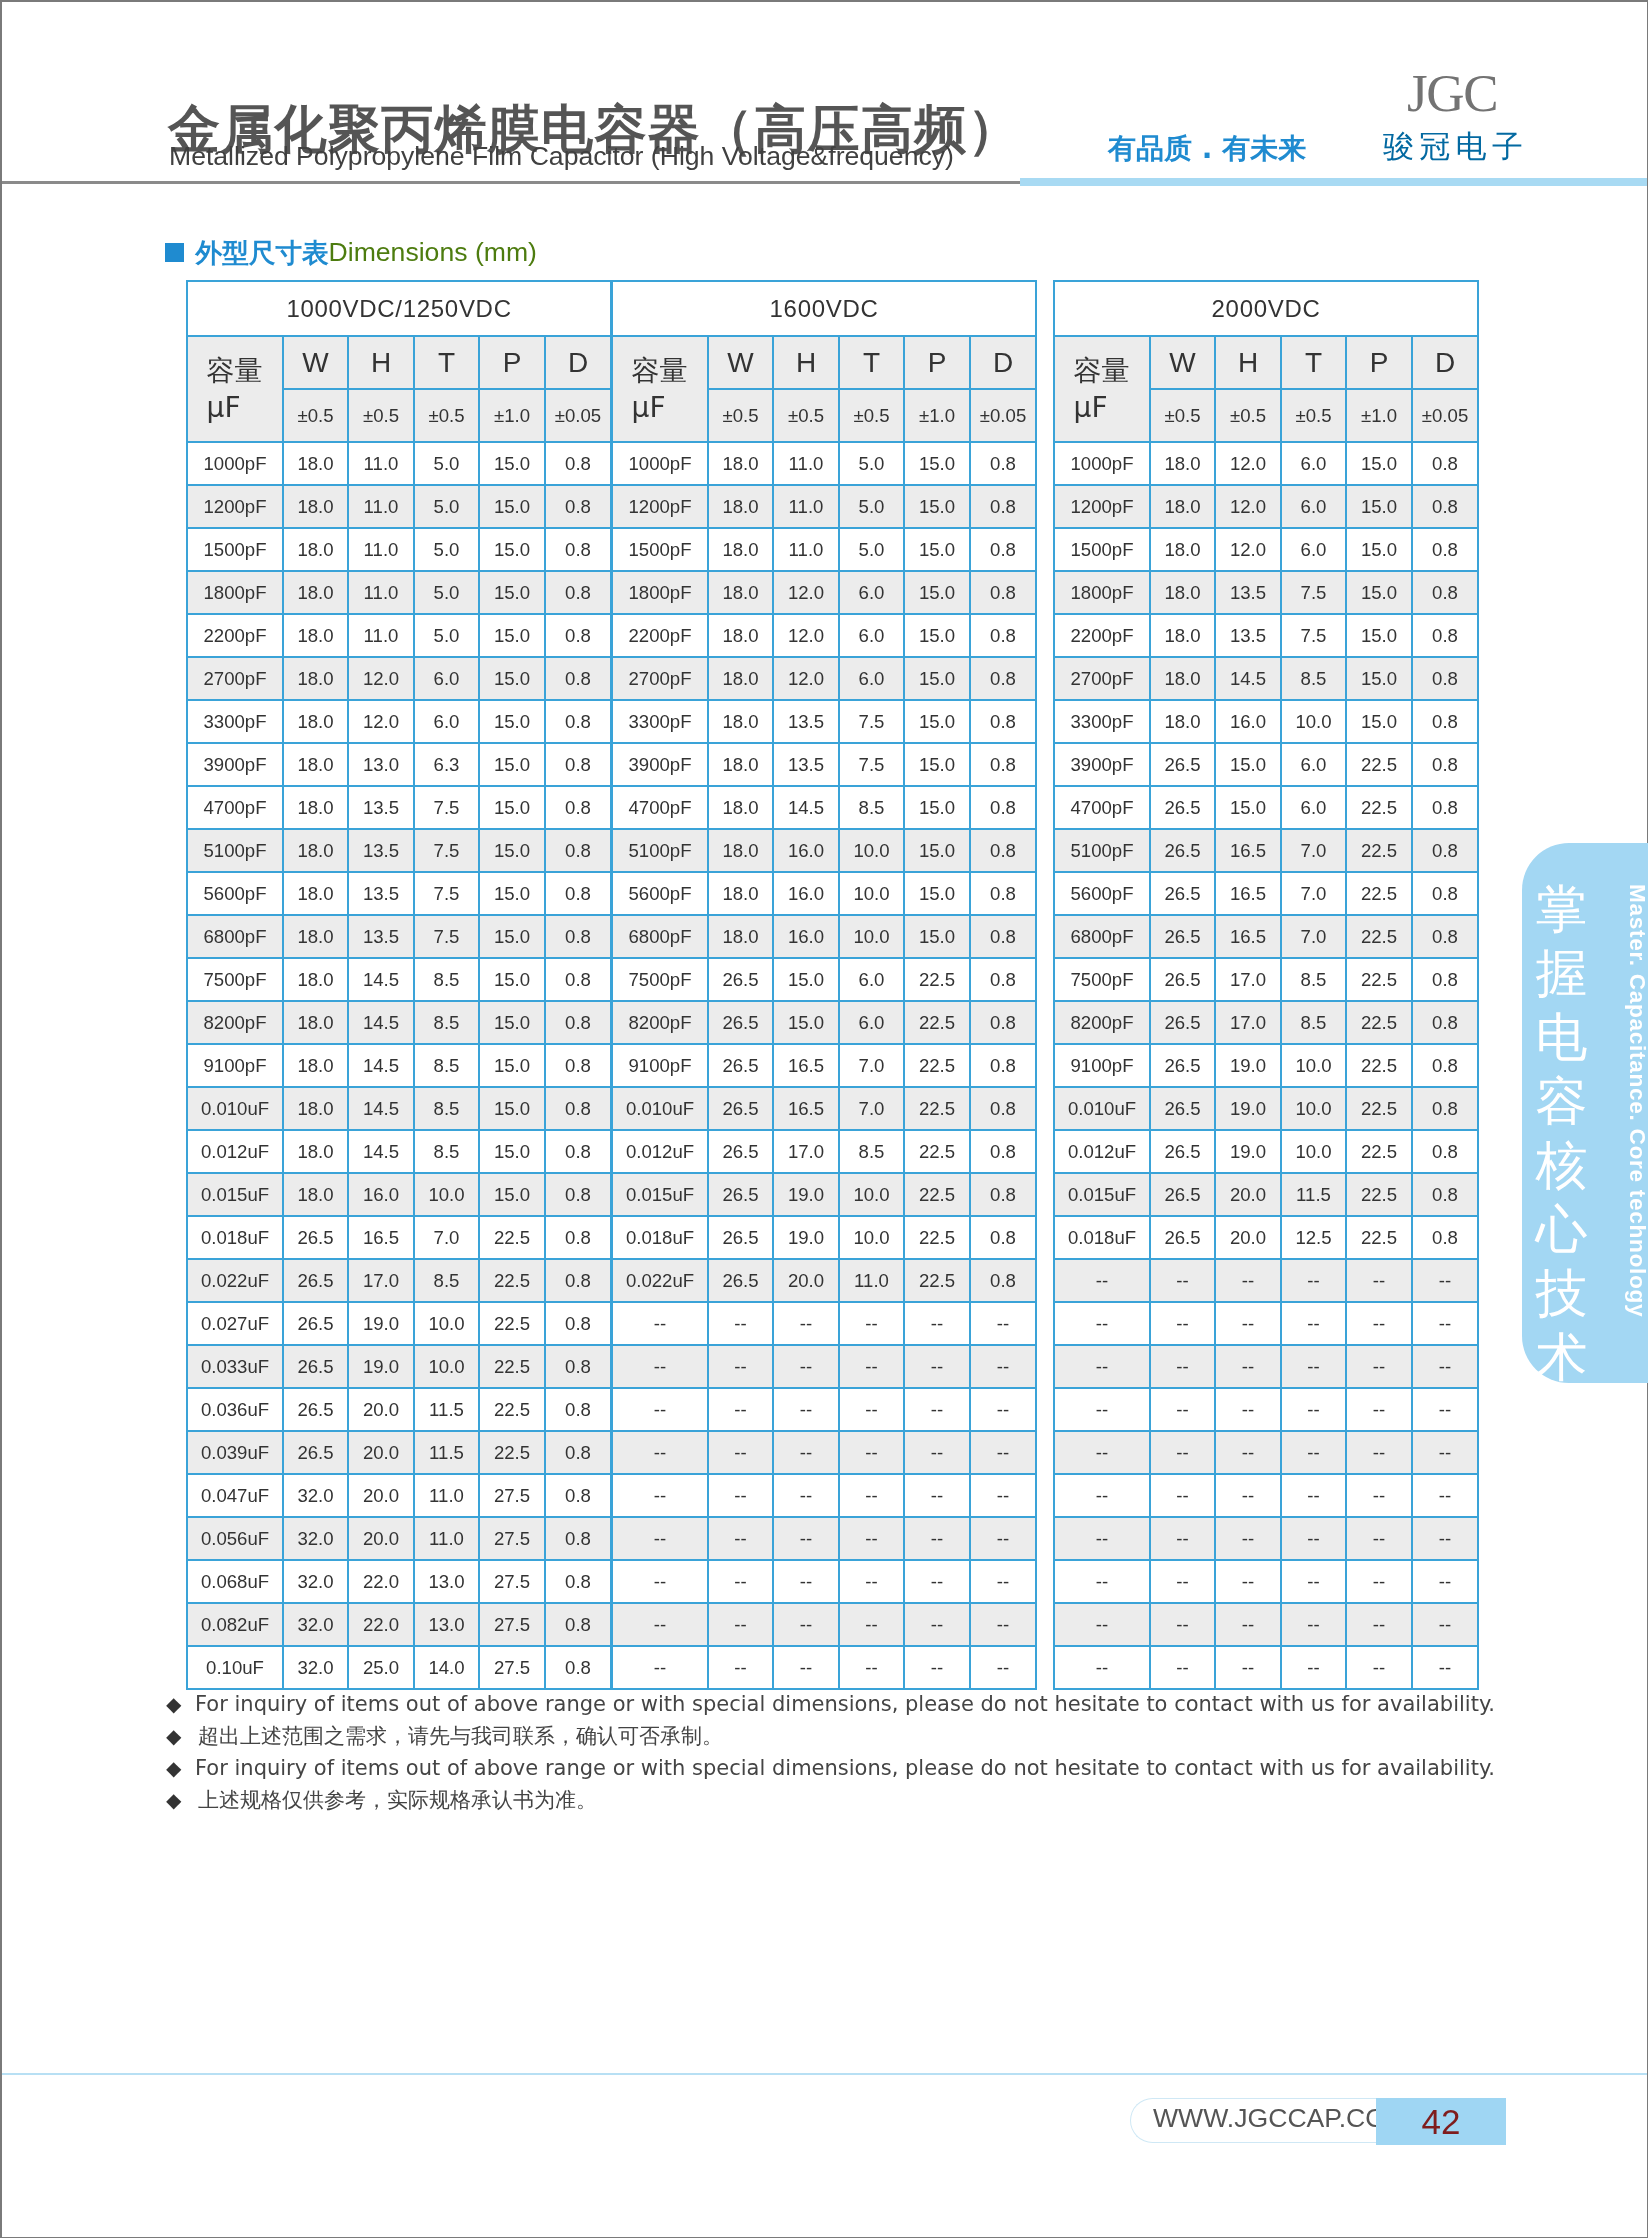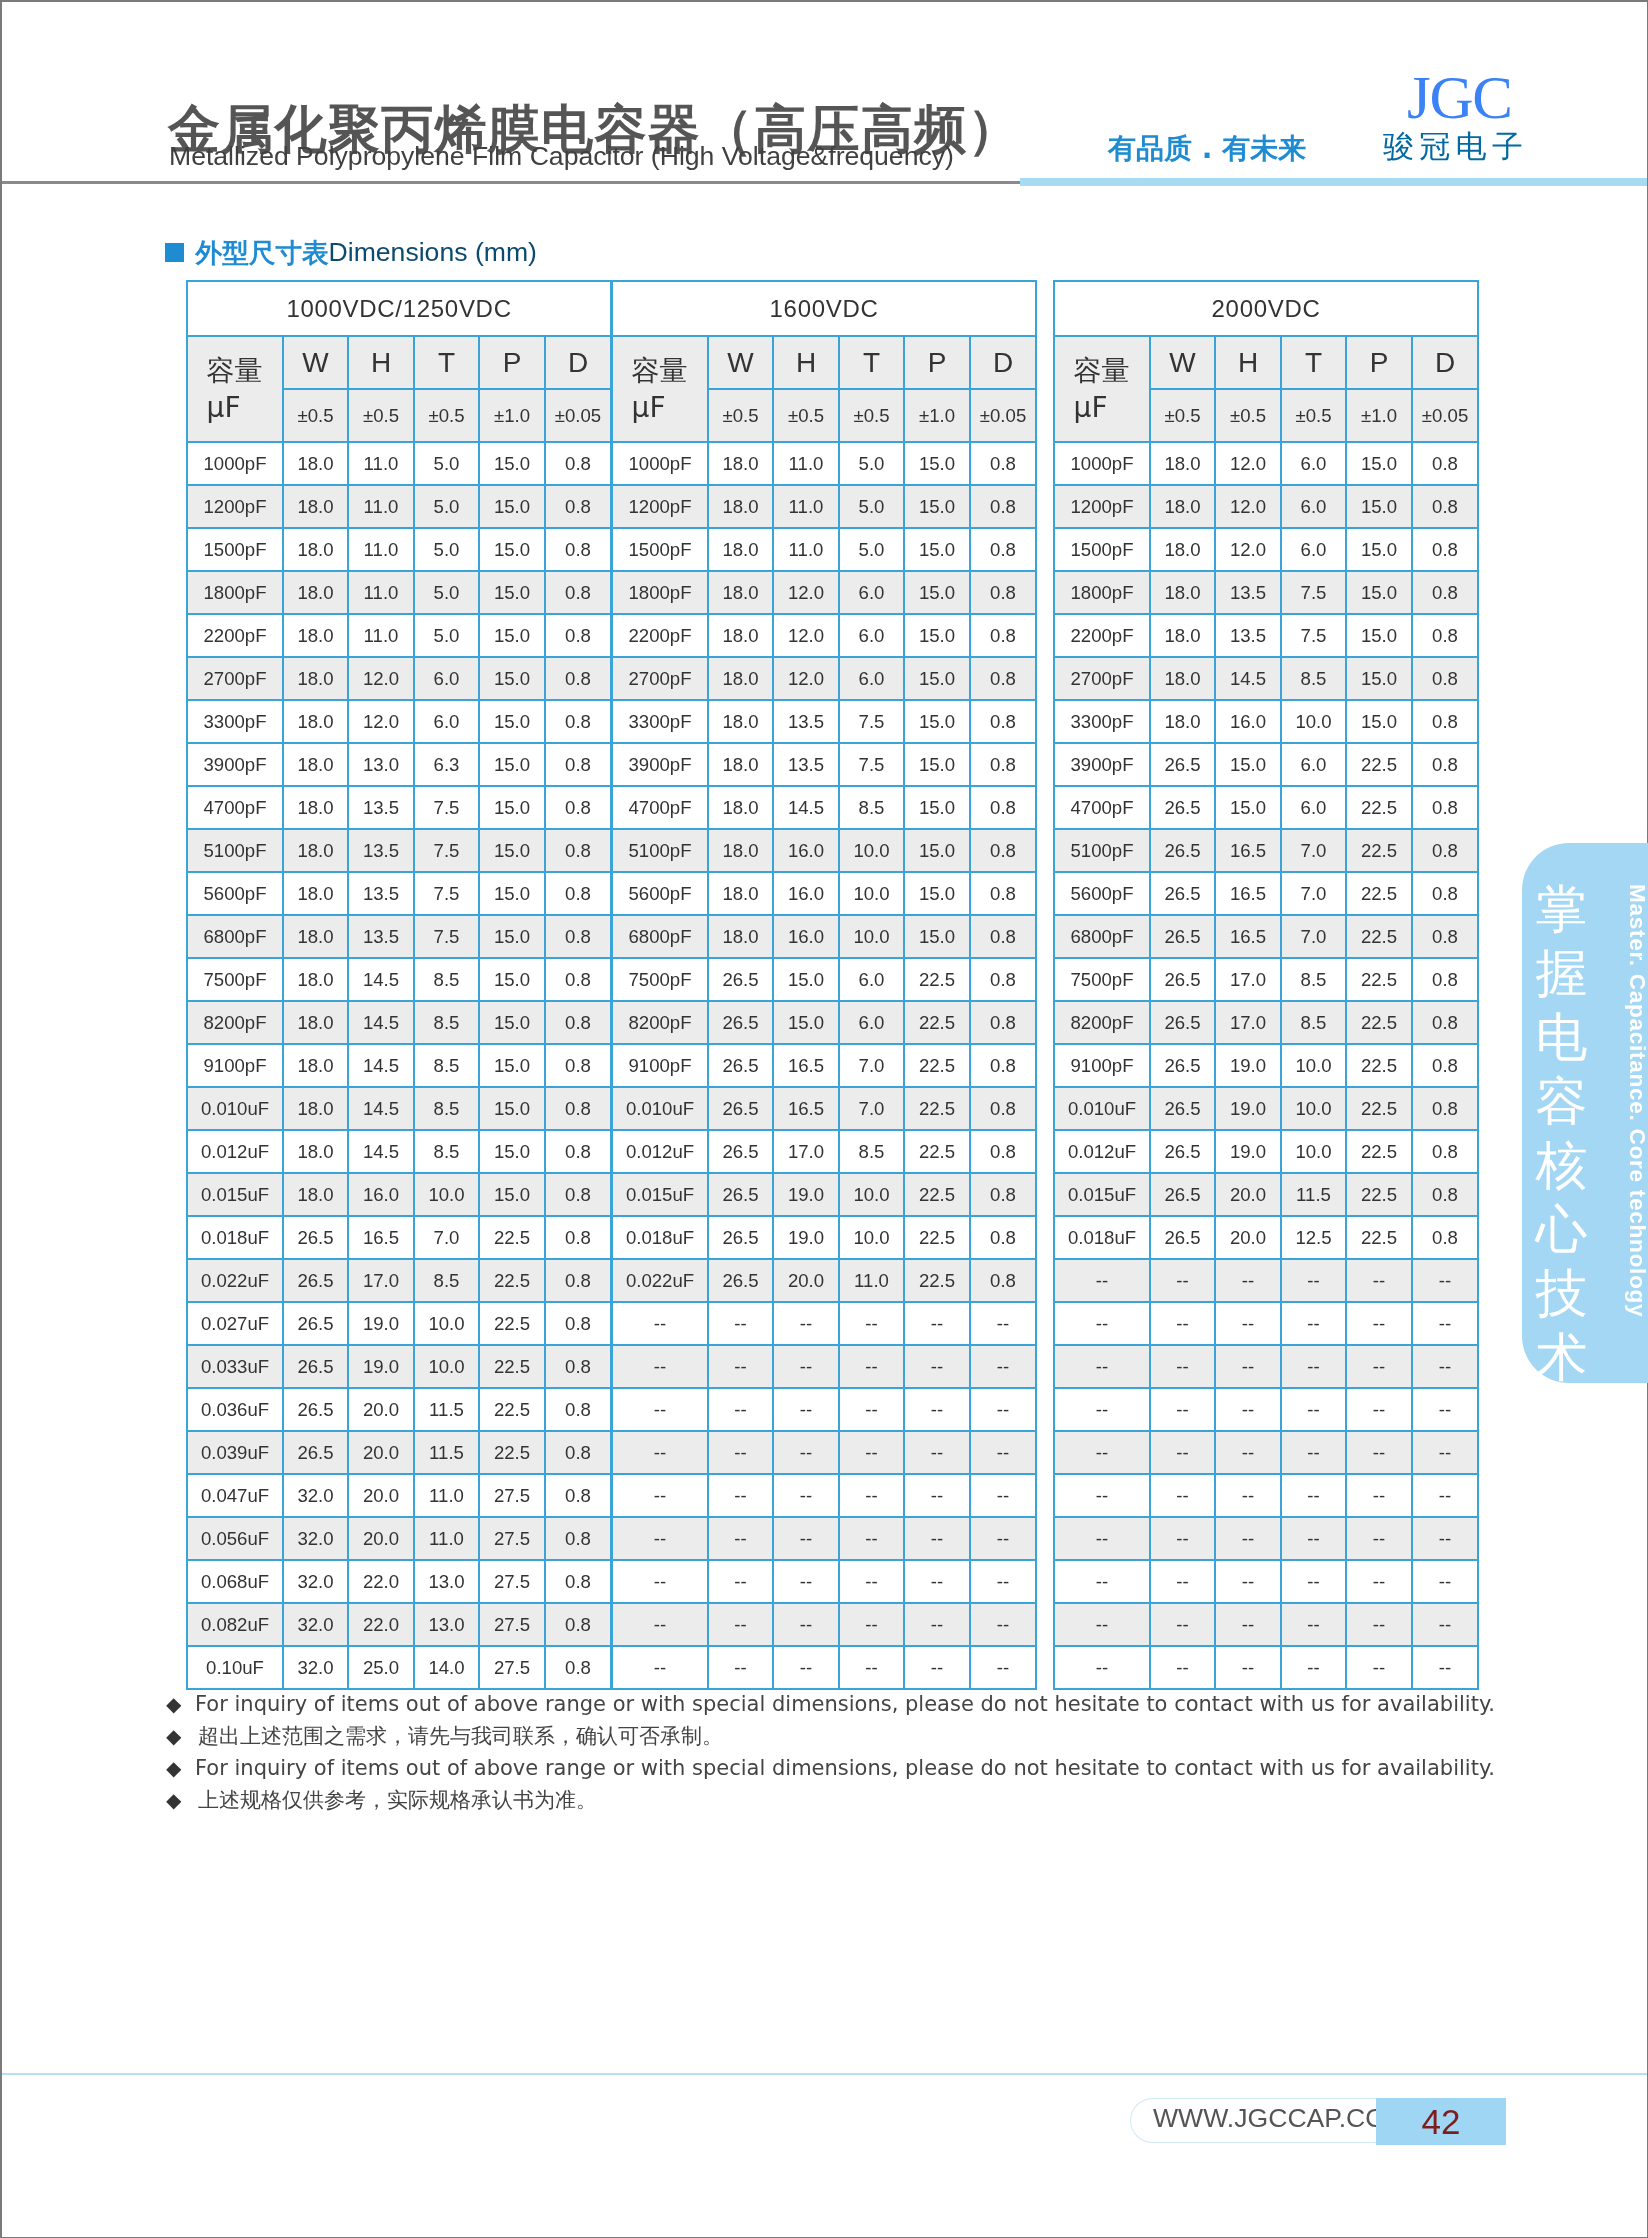--- a/index.html
+++ b/index.html
@@ -4,28 +4,28 @@
 <style>
   html, body { margin:0; padding:0; }
   body { width:1649px; height:2239px; position:relative; background:#fff; overflow:hidden;
          font-family:"Liberation Sans","DejaVu Sans",sans-serif; color:#333; }
   .page-border { position:absolute; left:0; top:0; width:1645px; height:2235px; border:2px solid #7a7a7a; }
   .title-cn { position:absolute; left:168px; top:78px; font-size:52px; font-weight:bold; color:#555; letter-spacing:1.3px; white-space:nowrap;
               font-family:"DejaVu Sans",sans-serif;margin-top:17px; }
   .title-en { position:absolute; left:169px; top:141px; font-size:26.6px; color:#404040; white-space:nowrap; }
   .header-line { position:absolute; left:2px; top:181px; width:1020px; height:2.7px; background:#8a8a8a; }
   .header-bar { position:absolute; left:1020px; top:178px; width:627px; height:8px; background:#a8daf3; }
-  .logo { position:absolute; left:1407px; top:63px; font-family:"Liberation Serif","DejaVu Serif",serif; font-size:61px; color:#3b82f6; letter-spacing:-1.3px; }
+  .logo { position:absolute; left:1407px; top:63px; font-family:"Liberation Serif","DejaVu Serif",serif; font-size:53px; color:#737373; letter-spacing:-1.3px; }
   .slogan { position:absolute; left:1108px; top:130px; font-size:28px; font-weight:bold; color:#1f8bd0; white-space:nowrap; font-family:"DejaVu Sans",sans-serif; }
   .brand { position:absolute; left:1383px; top:126px; font-size:31px; color:#0369a1; letter-spacing:5.3px; white-space:nowrap; font-family:Liberation Sans, sans-serif; }
 
   .section-head { position:absolute; left:165px; top:234px; height:37px; display:flex; align-items:center; white-space:nowrap; }
   .section-head .sq { width:18.6px; height:18.6px; background:#1f8bd0; margin-right:12px; }
   .section-head .cn { font-size:26.6px; font-weight:bold; color:#1f8bd0; font-family:"DejaVu Sans",sans-serif; }
-  .section-head .en { font-size:26.6px; color:#0c4a6e; }
+  .section-head .en { font-size:26.6px; color:#4d7c0f; }
 
   .dim-table { position:absolute; top:280px; border-collapse:collapse; table-layout:fixed; width:425px; }
   .dim-table td, .dim-table th { border:2px solid #3aa3d8; padding:0; text-align:center; color:#333; font-weight:normal; }
   .dim-table .vt { height:53px; font-size:24px; background:#fff; letter-spacing:0.7px; }
   .dim-table .cap-h { background:#ececec; font-size:28px; text-align:left; padding-left:18.6px; line-height:37px; font-family:"DejaVu Sans",sans-serif; }
   .dim-table .col-h { background:#ececec; height:51px; font-size:28px; }
   .dim-table .tol-h { background:#ececec; height:51px; font-size:18.6px; }
   .dim-table td.cell { height:41px; font-size:18.6px; }
   .dim-table tr.shaded td { background:#ececec; }
   .dim-table td.cap { font-size:18.6px; }

